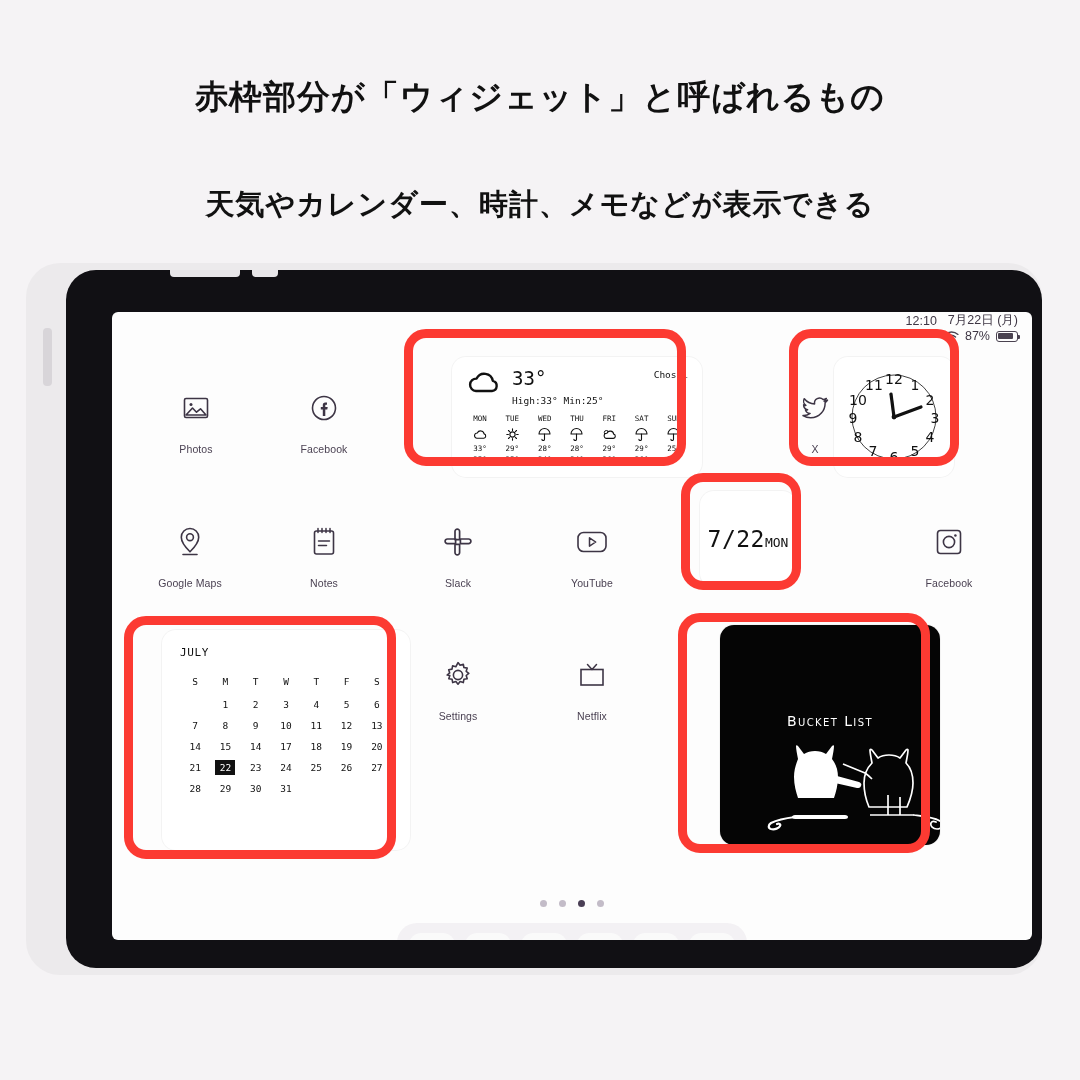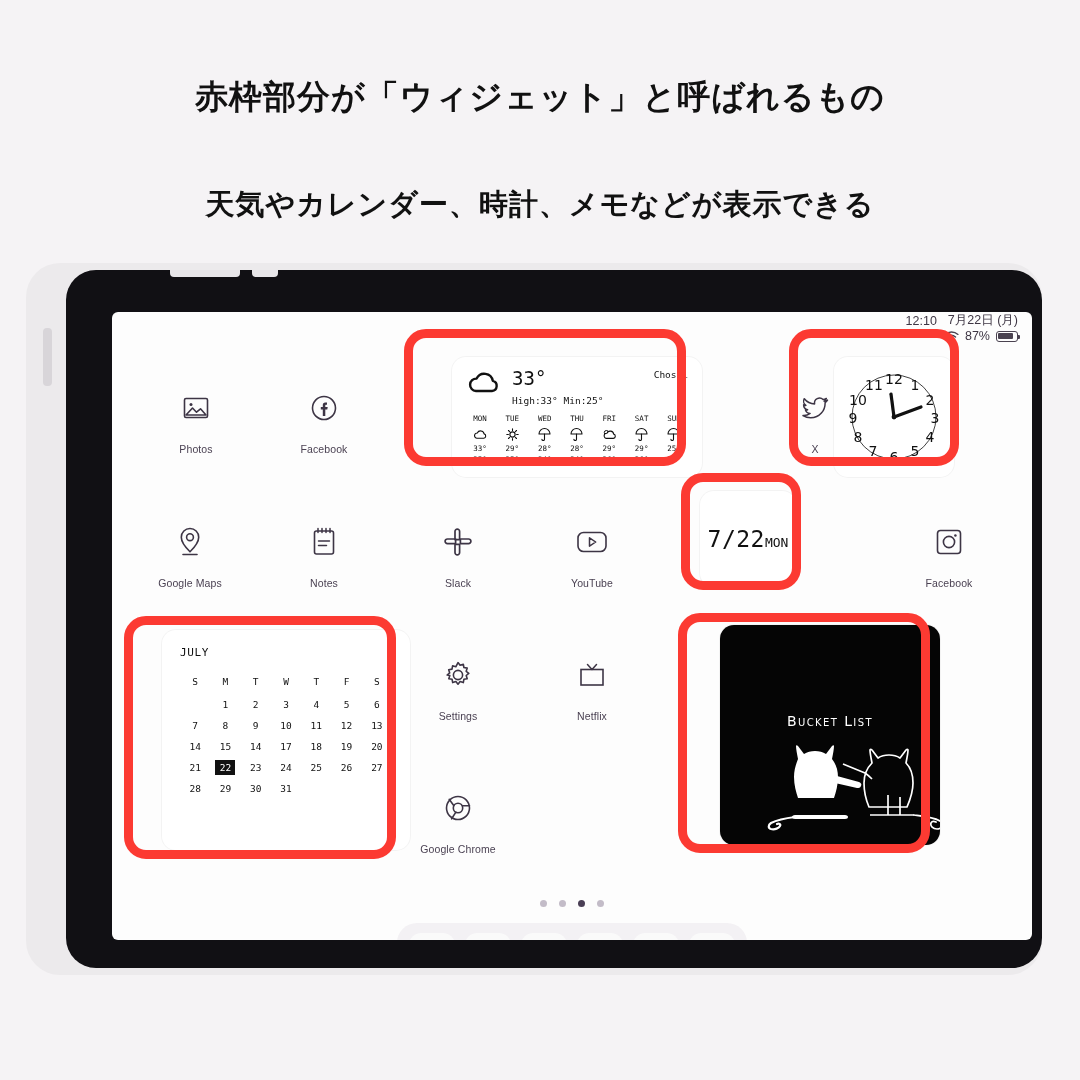--- a/index.html
+++ b/index.html
@@ -345,32 +345,20 @@
         <div class="app" style="left:298px; top:315px;">
           <div class="glyph">
             <svg width="30" height="30" viewBox="0 0 30 30">
               <circle cx="15" cy="15" r="4.6" fill="none" stroke="#3d3545" stroke-width="1.6"></circle>
               <path d="M15 2.6l2.1 2.6 3.2-1 .6 3.3 3.3.6-1 3.2 2.6 2.1-2.6 2.1 1 3.2-3.3.6-.6 3.3-3.2-1-2.1 2.6-2.1-2.6-3.2 1-.6-3.3-3.3-.6 1-3.2L4.1 15l2.6-2.1-1-3.2 3.3-.6.6-3.3 3.2 1z" fill="none" stroke="#3d3545" stroke-width="1.6" stroke-linejoin="round"></path>
             </svg>
           </div>
           <div class="lbl">Settings</div>
         </div>
 
-        <div class="app" style="left:298px; top:448px;">
-          <div class="glyph">
-            <svg width="30" height="30" viewBox="0 0 30 30">
-              <circle cx="15" cy="15" r="11.5" fill="none" stroke="#3d3545" stroke-width="1.6"></circle>
-              <circle cx="15" cy="15" r="4.7" fill="none" stroke="#3d3545" stroke-width="1.6"></circle>
-              <path d="M19.2 12.7H26.5" stroke="#3d3545" stroke-width="1.6" stroke-linecap="round"></path>
-              <path d="M12.9 19.1L8.6 25.8" stroke="#3d3545" stroke-width="1.6" stroke-linecap="round"></path>
-              <path d="M10.9 12.7L6.2 6.3" stroke="#3d3545" stroke-width="1.6" stroke-linecap="round"></path>
-            </svg>
-          </div>
-          <div class="lbl">Google Chrome</div>
-        </div>
 
 
         <div class="widget w-weather">
           <div class="ww-top">
             <span style="margin-right:10px;">
               <svg width="36" height="26" viewBox="0 0 36 26">
                 <path d="M10 22a6.2 6.2 0 0 1 .6-12.4 8.6 8.6 0 0 1 16.2 2.2 5.2 5.2 0 0 1-.8 10.2z" fill="#fff" stroke="#111" stroke-width="2.4" stroke-linejoin="round"></path>
               </svg>
             </span>
             <span>

